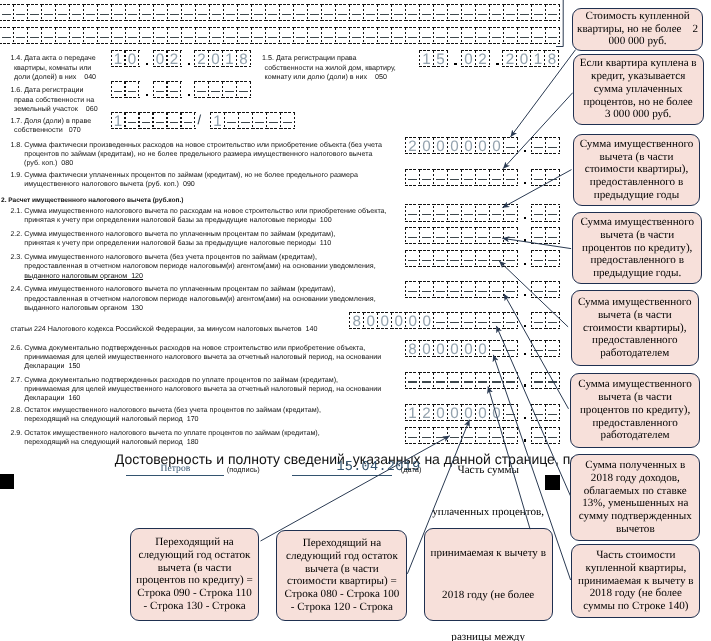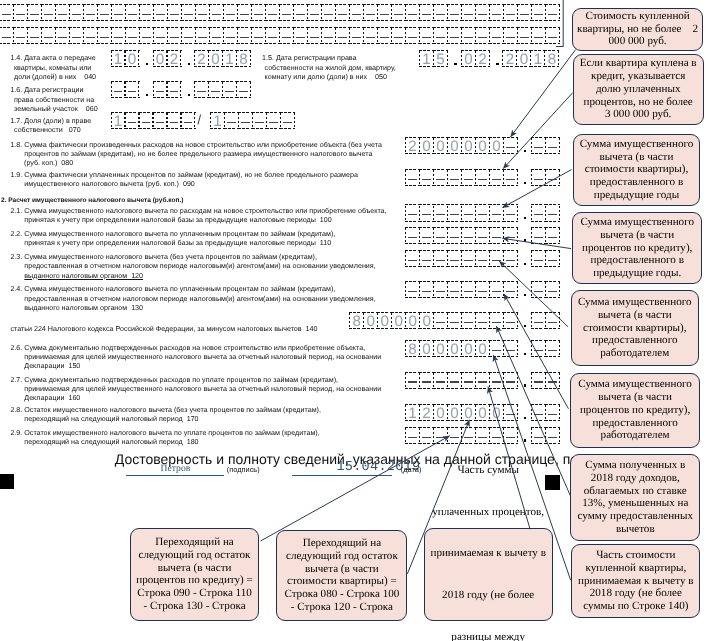--- a/index.html
+++ b/index.html
@@ -501,21 +501,21 @@
 <div class="blk" style="left:0px;top:474px;width:14px;height:15px;"></div>
 <div class="blk" style="left:545px;top:475px;width:15px;height:15px;"></div>
 <div class="callout" style="left:572.2px;top:7.5px;width:130.8px;height:43.0px;">
       <div>Стоимость купленной</div>
       <div>квартиры, но не более    2</div>
       <div>000 000 руб.</div>
     </div>
 <div class="callout" style="left:572.6px;top:53.6px;width:131.2px;height:71.2px;">
       <div>Если квартира куплена в</div>
       <div>кредит, указывается</div>
-      <div>долю уплаченных</div>
+      <div>сумма уплаченных</div>
       <div>процентов, но не более</div>
       <div>3 000 000 руб.</div>
     </div>
 <div class="callout" style="left:572.8px;top:133.6px;width:127.4px;height:72.5px;">
       <div>Сумма имущественного</div>
       <div>вычета (в части</div>
       <div>стоимости квартиры),</div>
       <div>предоставленного в</div>
       <div>предыдущие годы</div>
     </div>
@@ -538,21 +538,21 @@
       <div>вычета (в части</div>
       <div>процентов по кредиту),</div>
       <div>предоставленного</div>
       <div>работодателем</div>
     </div>
 <div class="callout" style="left:570.1px;top:453.6px;width:130.4px;height:87.5px;">
       <div>Сумма полученных в</div>
       <div>2018 году доходов,</div>
       <div>облагаемых по ставке</div>
       <div>13%, уменьшенных на</div>
-      <div>сумму предоставленных</div>
+      <div>сумму подтвержденных</div>
       <div>вычетов</div>
     </div>
 <div class="callout" style="left:571.2px;top:544.2px;width:129.3px;height:73.6px;">
       <div>Часть стоимости</div>
       <div>купленной квартиры,</div>
       <div>принимаемая к вычету в</div>
       <div>2018 году (не более</div>
       <div>суммы по Строке 140)</div>
     </div>
 <div class="callout" style="left:130.1px;top:528.0px;width:128.9px;height:92.8px;">

